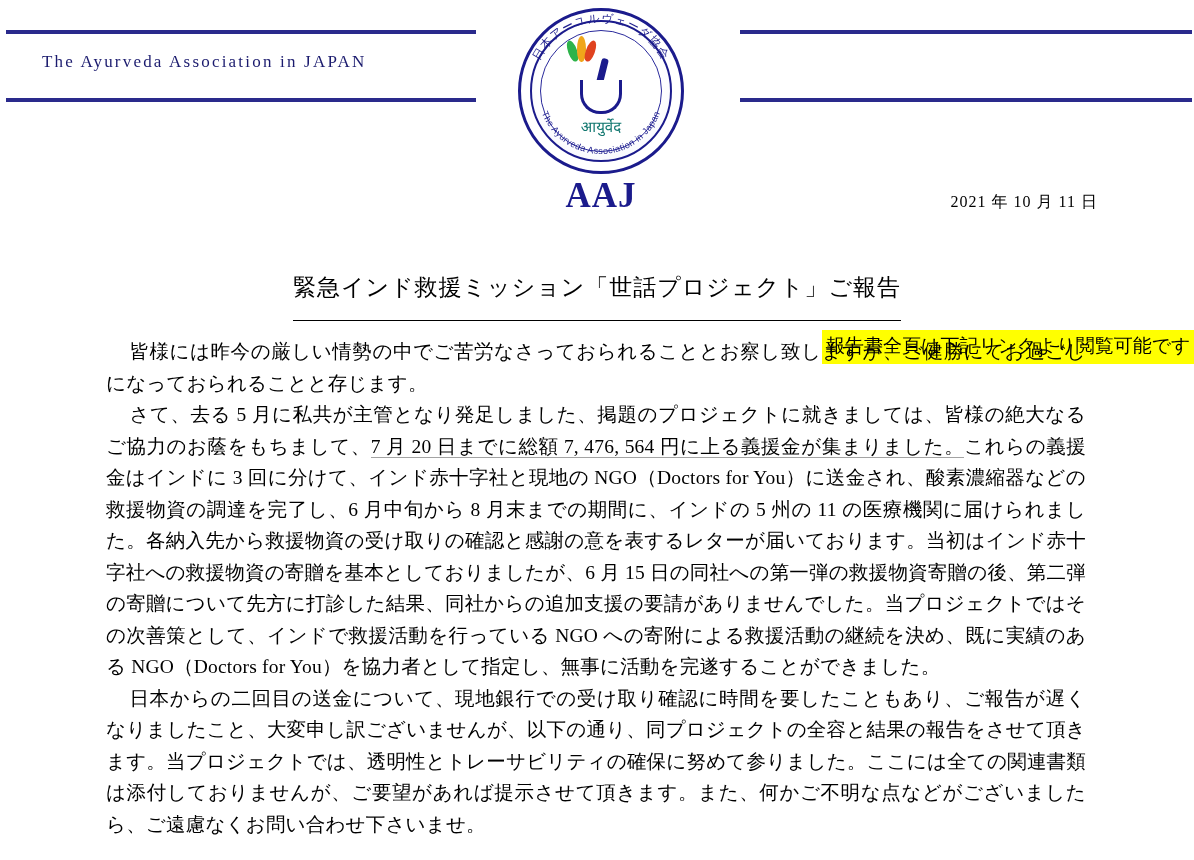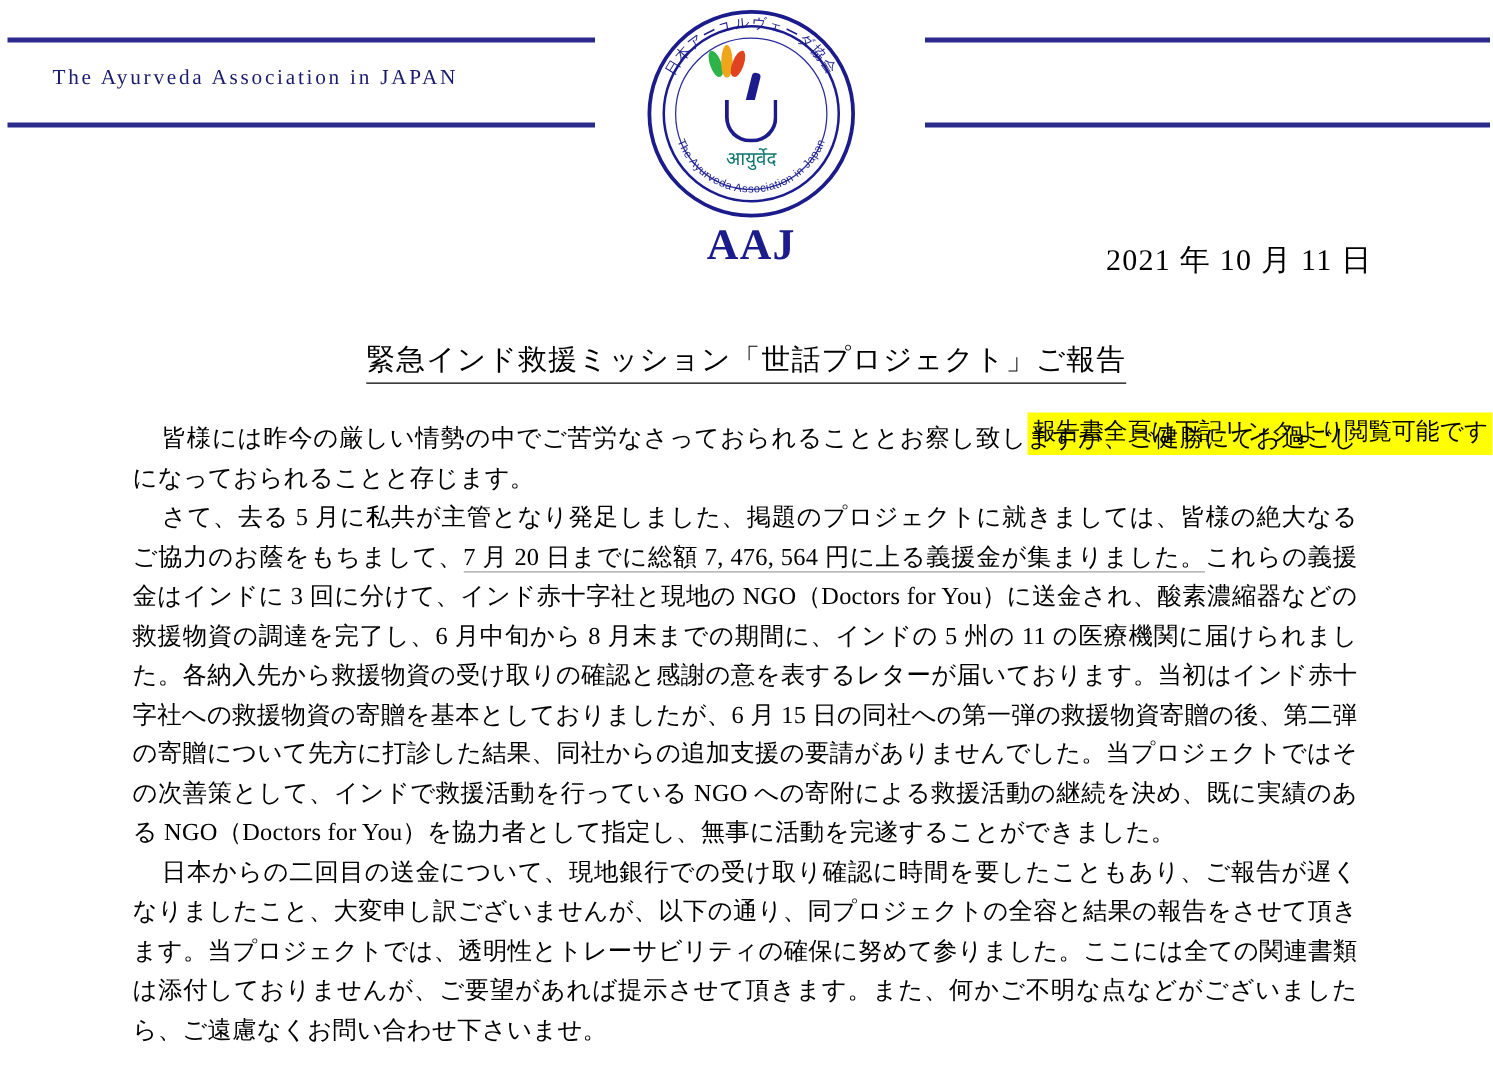--- a/index.html
+++ b/index.html
@@ -172,38 +172,38 @@
     letter-spacing: 1px;
     color: #1b1b8c;
     font-family: "Liberation Serif", serif;
   }
 
   
   .doc-date {
     position: absolute;
     right: 96px;
     top: 192px;
-    font-size: 24px;
+    font-size: 16px;
     letter-spacing: 1px;
     white-space: nowrap;
   }
 
   
   .doc-title {
     position: absolute;
     left: 0;
     top: 272px;
     width: 1194px;
     text-align: center;
     font-size: 23px;
     letter-spacing: 1px;
   }
   .doc-title span {
     border-bottom: 1px solid #000;
-    padding-bottom: 6px;
+    padding-bottom: 20px;
   }
 
   
   .note-highlight {
     position: absolute;
     left: 822px;
     top: 330px;
     width: 404px;
     background: #ffff00;
     font-size: 19px;

